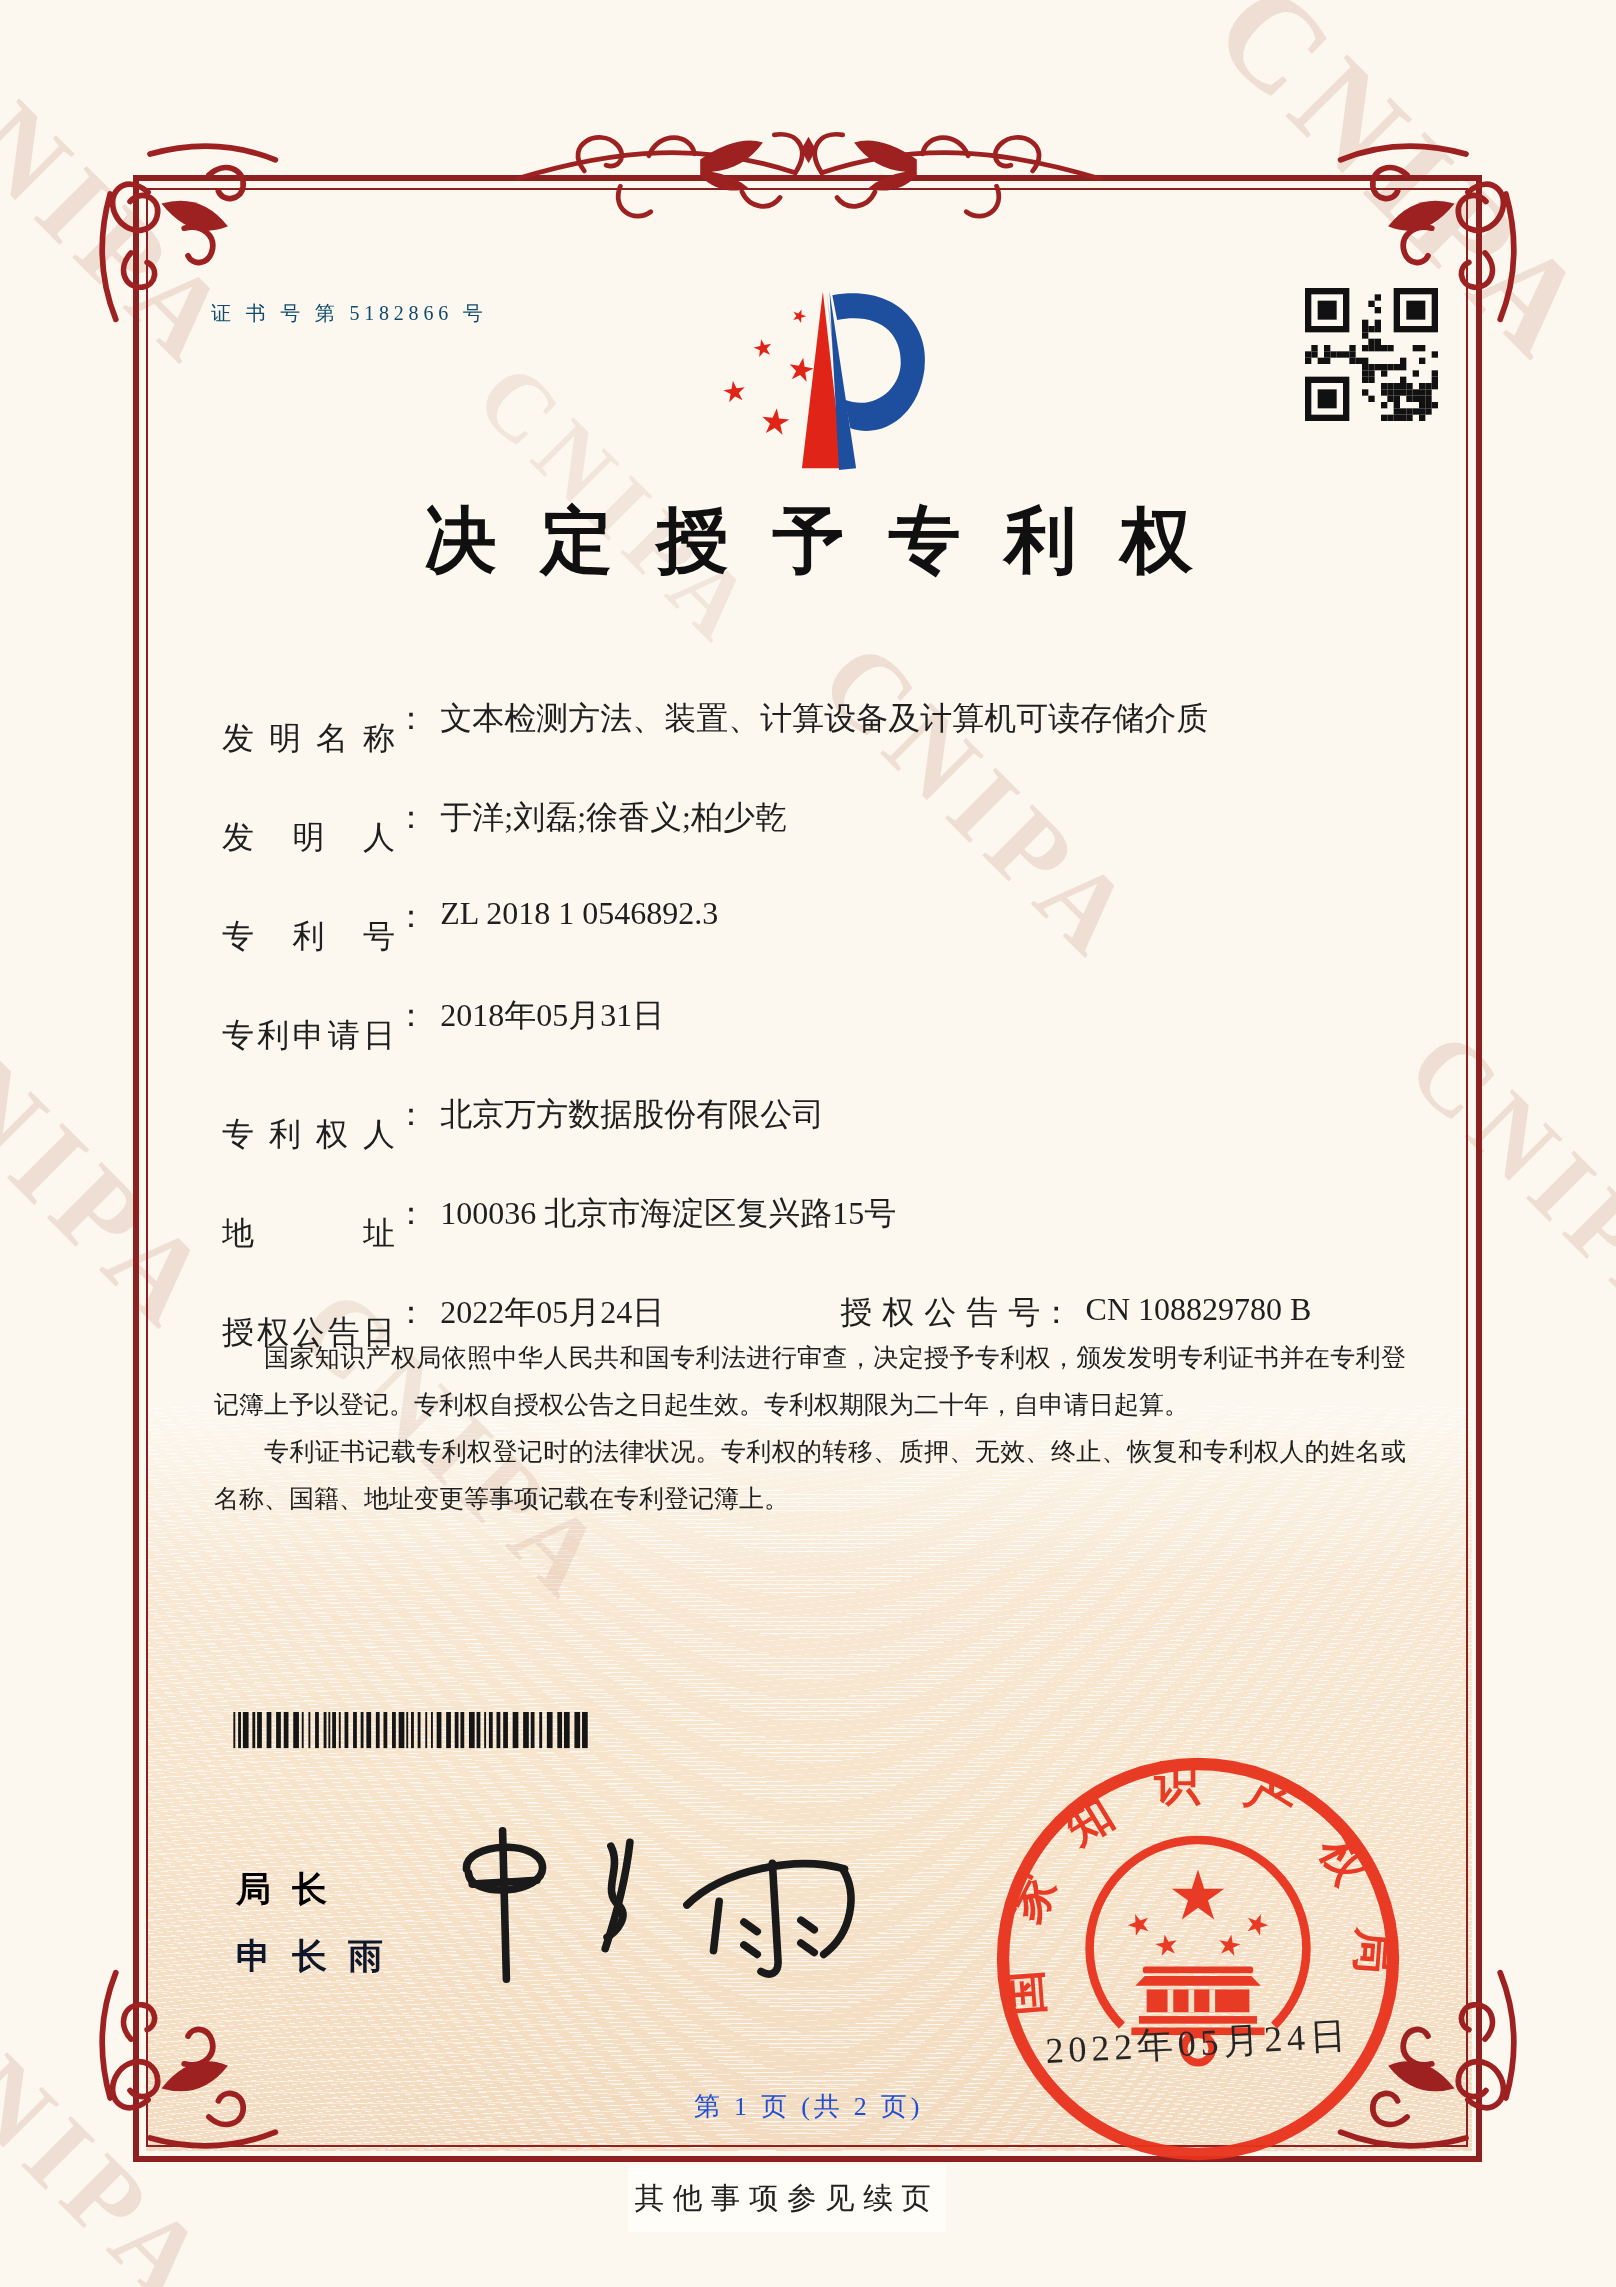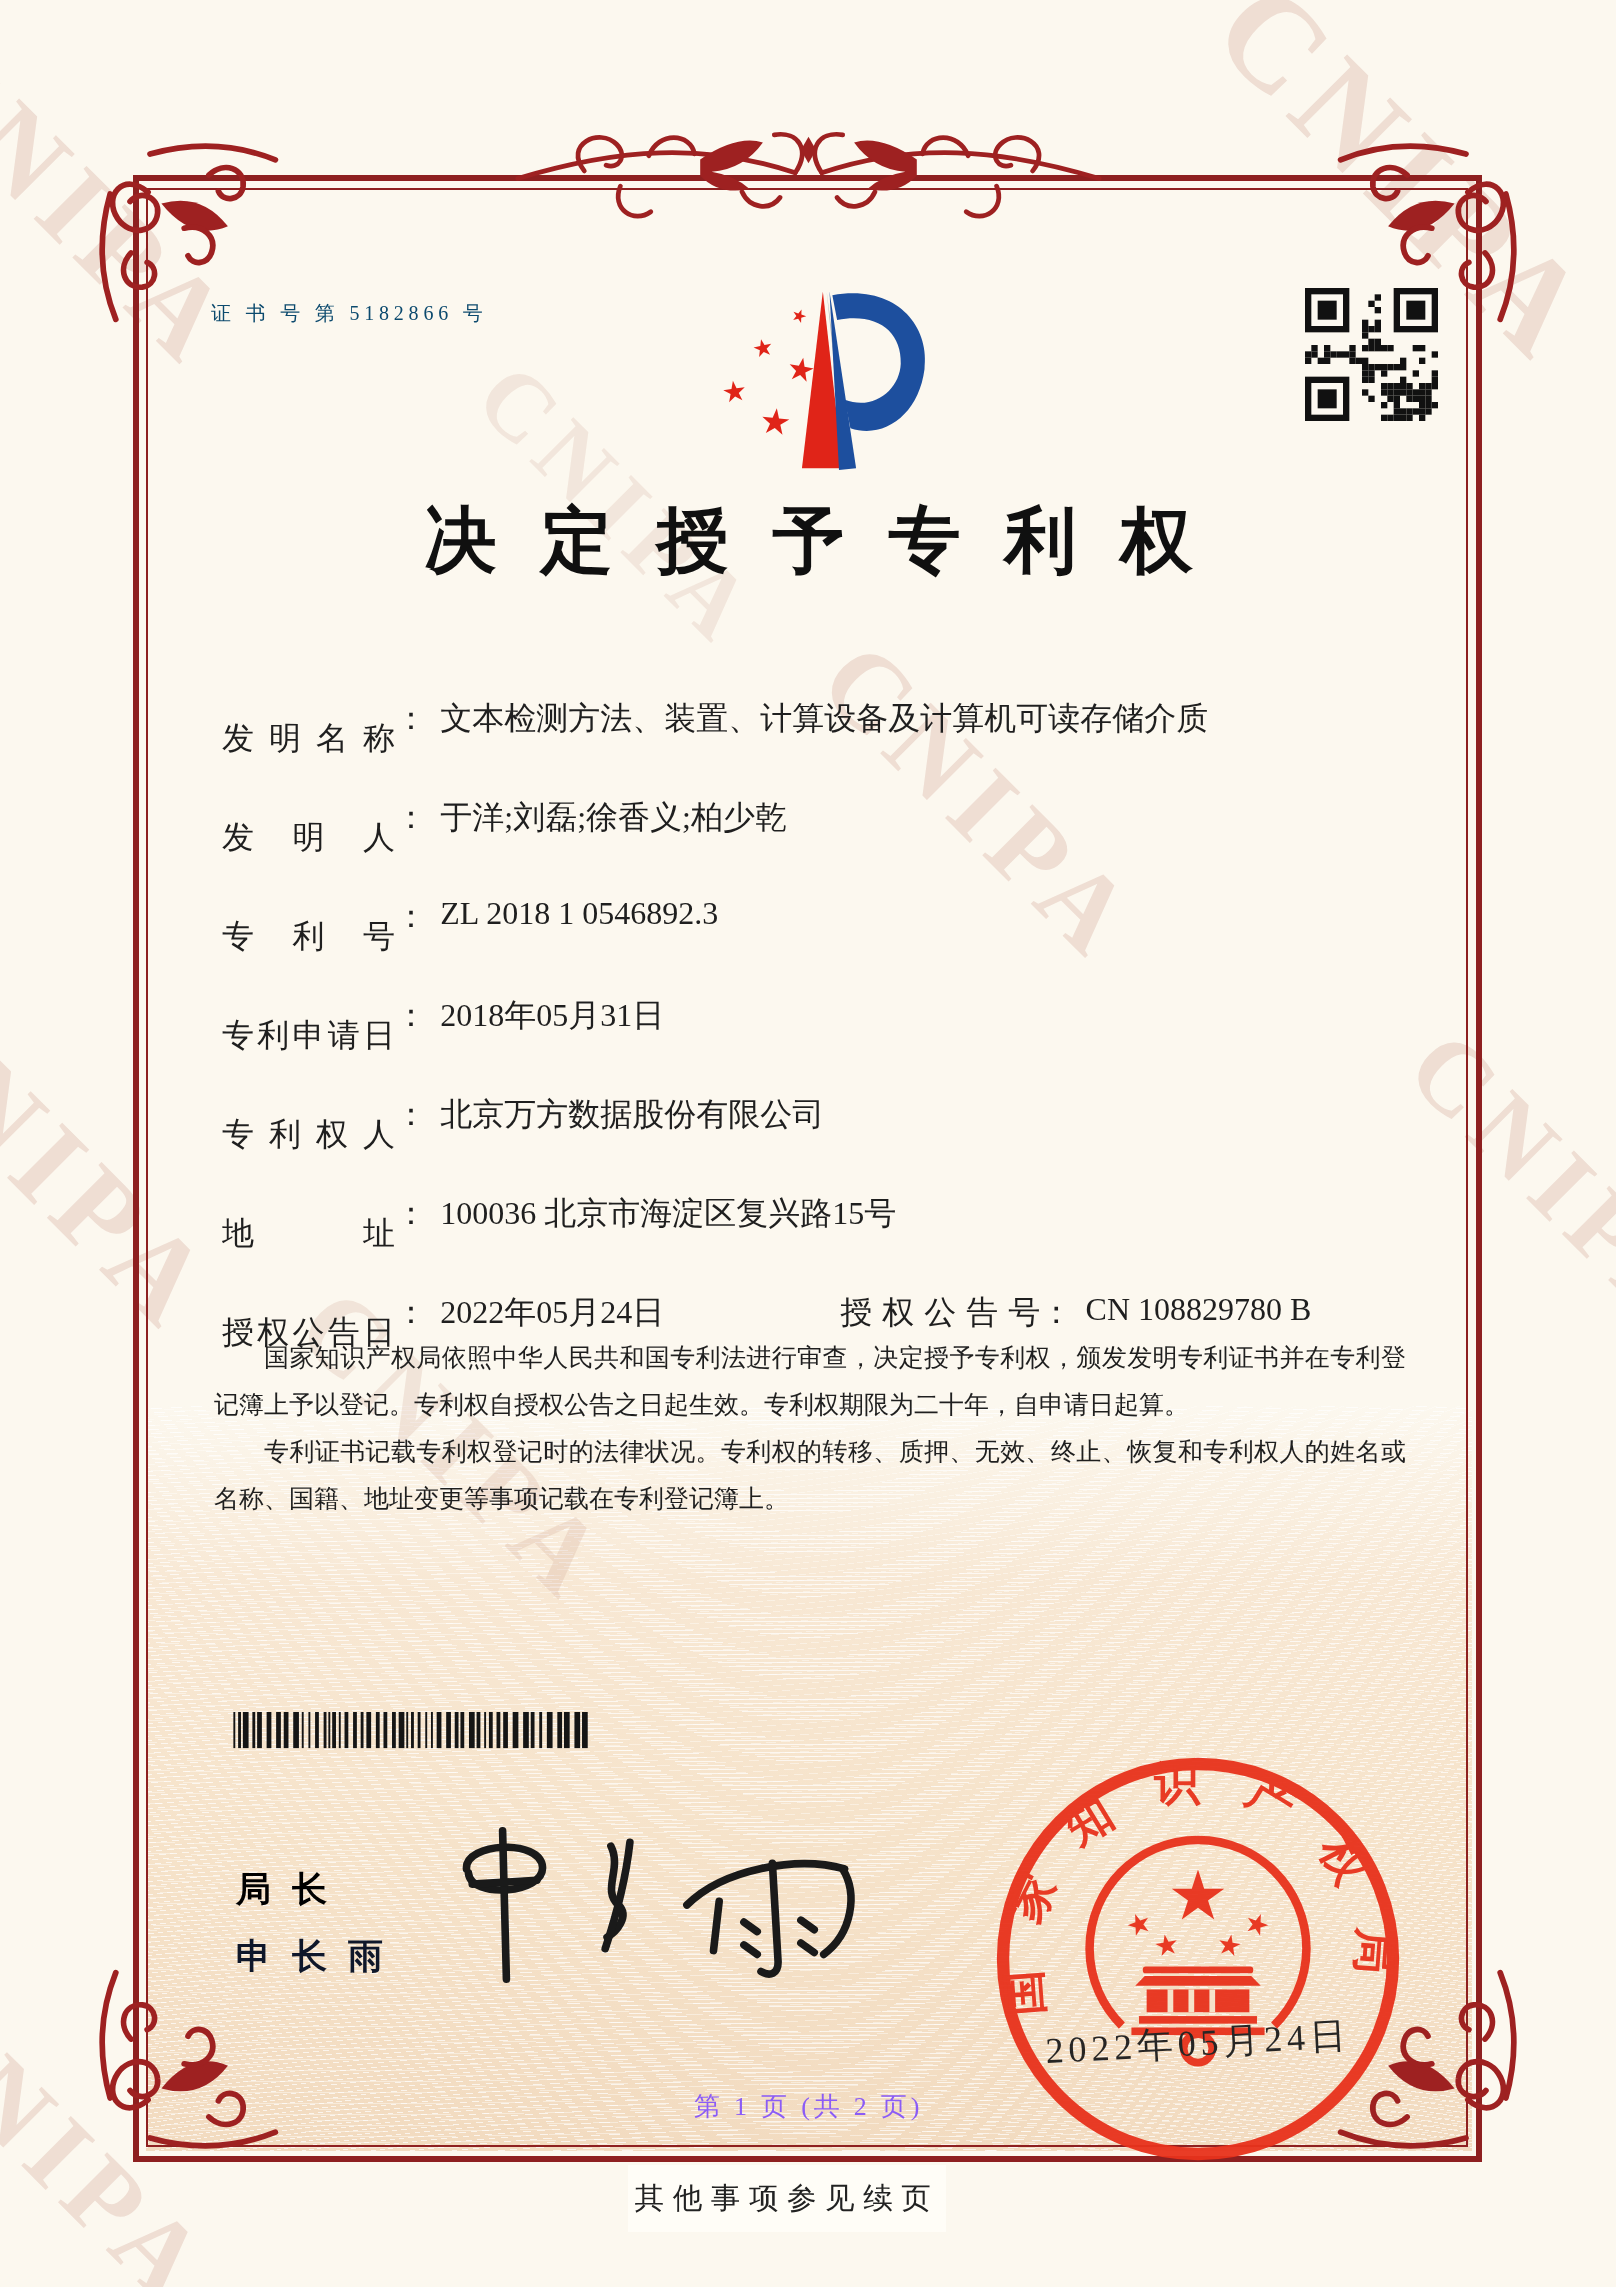--- a/index.html
+++ b/index.html
@@ -40,21 +40,21 @@
   .paragraphs{position:absolute;left:214px;top:1334px;width:1192px;font-size:25px;line-height:47px;text-align:justify;}
   .paragraphs p{margin:0;text-indent:2em;}
   
   .barcode{position:absolute;left:233px;top:1712px;width:357px;height:38px;}
   .signer-title{position:absolute;left:236px;top:1866px;font-size:35px;font-weight:700;
       letter-spacing:21px;font-family:"Liberation Sans","DejaVu Sans",sans-serif;color:#000000;}
   .signer-name{position:absolute;left:236px;top:1933px;font-size:35px;font-weight:700;
       letter-spacing:21px;font-family:"Liberation Sans","DejaVu Sans",sans-serif;color:#0f172a;}
   .signature{position:absolute;left:409px;top:1810px;width:476px;height:190px;}
   .seal{position:absolute;left:984px;top:1745px;width:428px;height:428px;opacity:.95;}
-  .page-info{position:absolute;left:0;right:0;top:2089px;text-align:center;font-size:26px;letter-spacing:3.8px;color:#8b5cf6;}
+  .page-info{position:absolute;left:0;right:0;top:2089px;text-align:center;font-size:26px;letter-spacing:3.8px;color:#1d4ed8;}
   .note-box{position:absolute;left:628px;top:2165px;width:318px;height:67px;background:#fffdf7;
       display:flex;align-items:center;justify-content:center;font-size:29.5px;letter-spacing:8.6px;color:#222;}
   .orn{stroke:#9e2121;fill:none;stroke-width:6;stroke-linecap:round;}
   .orn-fill{fill:#9e2121;stroke:none;}
 </style>
 </head>
 <body>
 
 <div class="guilloche"></div>
 

